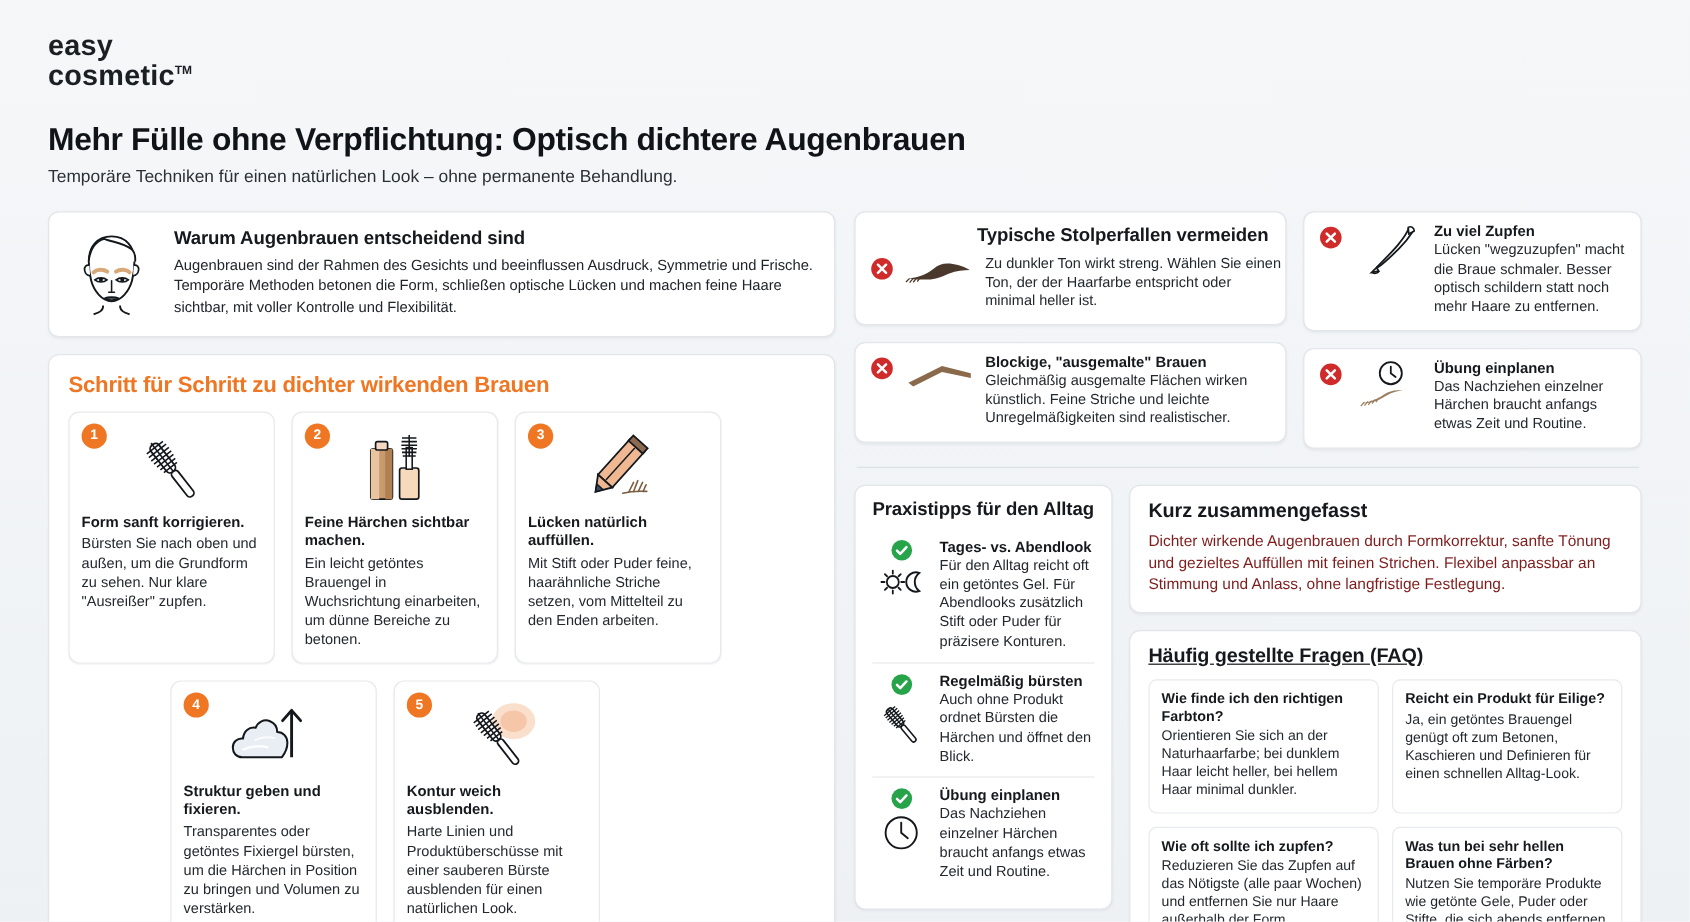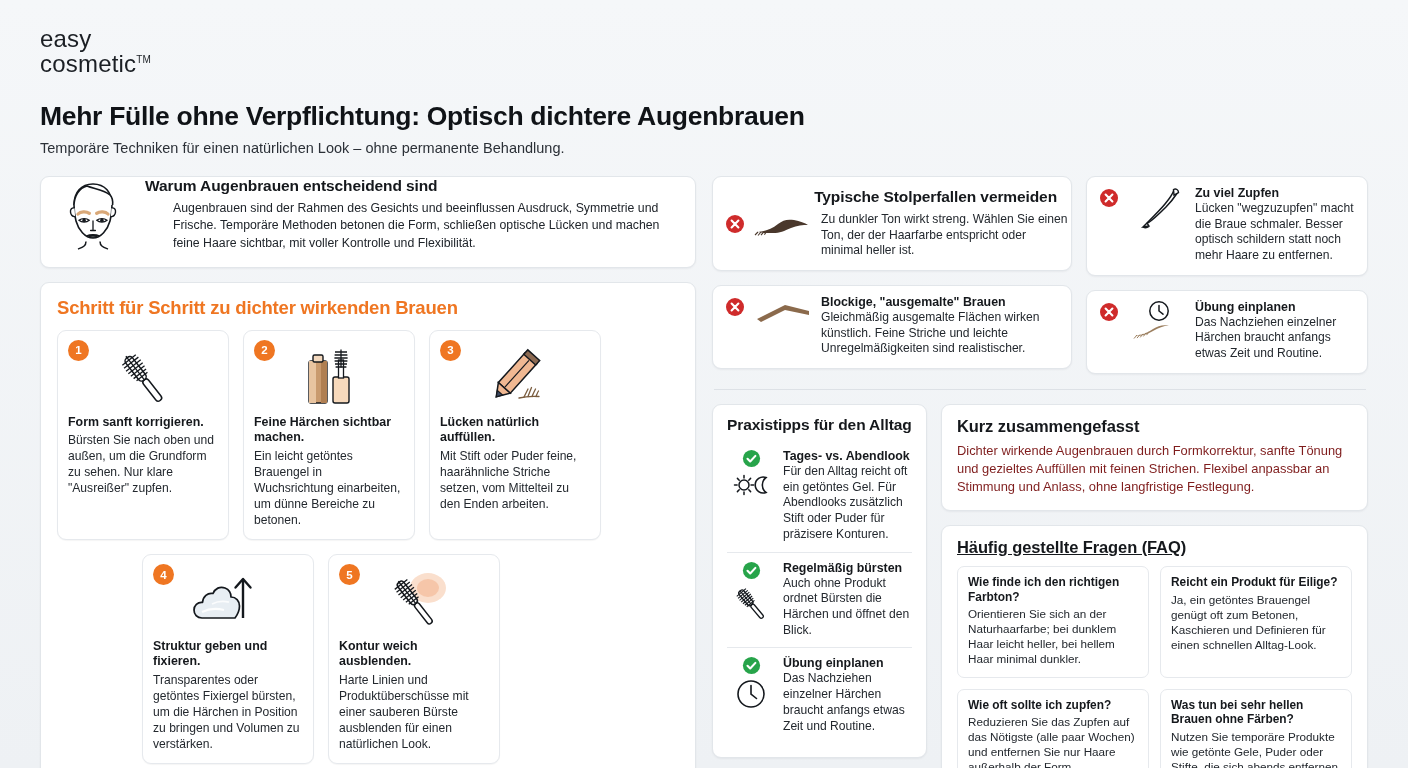--- a/index.html
+++ b/index.html
@@ -11,43 +11,43 @@
     overflow: hidden;
   }
   .page {
     position: relative;
     width: 1408px; height: 768px;
     padding: 26px 40px 0 40px;
     background: linear-gradient(180deg,#f5f7f9 0%,#eef1f4 100%);
   }
 
   
-  .brand { font-size: 24px; line-height: 1.06; font-weight: 400; color: #1b1f24; letter-spacing: .2px; }
+  .brand { font-size: 24px; line-height: 1.06; font-weight: 700; color: #1b1f24; letter-spacing: .2px; }
   .brand .l2 { position: relative; display: inline-block; }
   .brand sup { font-size: 10px; vertical-align: super; letter-spacing: 0; }
   .title { margin-top: 24px; font-size: 26.5px; font-weight: 700; letter-spacing: -.3px; color: #101317; }
   .subtitle { margin-top: 8px; font-size: 14.5px; color: #2b3037; }
 
   
   .cols { display: flex; gap: 16px; margin-top: 20px; align-items: flex-start; }
   .col-left  { width: 656px; flex: 0 0 656px; }
   .col-right { flex: 1 1 auto; }
 
   .card {
     background: #fff;
     border: 1px solid #e2e6ea;
     border-radius: 9px;
     box-shadow: 0 1px 2px rgba(16,22,30,.05);
   }
 
   
-  .intro { display: flex; gap: 14px; padding: 0 16px 14px 14px; align-items: flex-start; }
+  .intro { display: flex; gap: 14px; padding: 13px 16px 14px 14px; align-items: flex-start; }
   .intro .face { flex: 0 0 76px; }
   .intro-body h2 { font-size: 15.5px; font-weight: 700; margin-bottom: 5px; letter-spacing: -.1px; }
-  .intro-body p { font-size: 12.3px; line-height: 1.42; color: #20252b; margin-left: 28px; }
+  .intro-body p { font-size: 12.3px; line-height: 1.42; color: #20252b; }
 
   
   .steps-wrap { margin-top: 14px; padding: 14px 16px 16px 16px; }
   .steps-title { color: #ef7622; font-size: 18.5px; font-weight: 700; letter-spacing: -.2px; margin-bottom: 11px; }
   .steps-row { display: flex; gap: 14px; }
   .steps-row.r2 { margin-top: 14px; padding-left: 85px; }
   .step {
     width: 172px; flex: 0 0 172px;
     background: #fff; border: 1px solid #e6e9ed; border-radius: 9px;
     padding: 9px 10px 11px 10px; position: relative;

